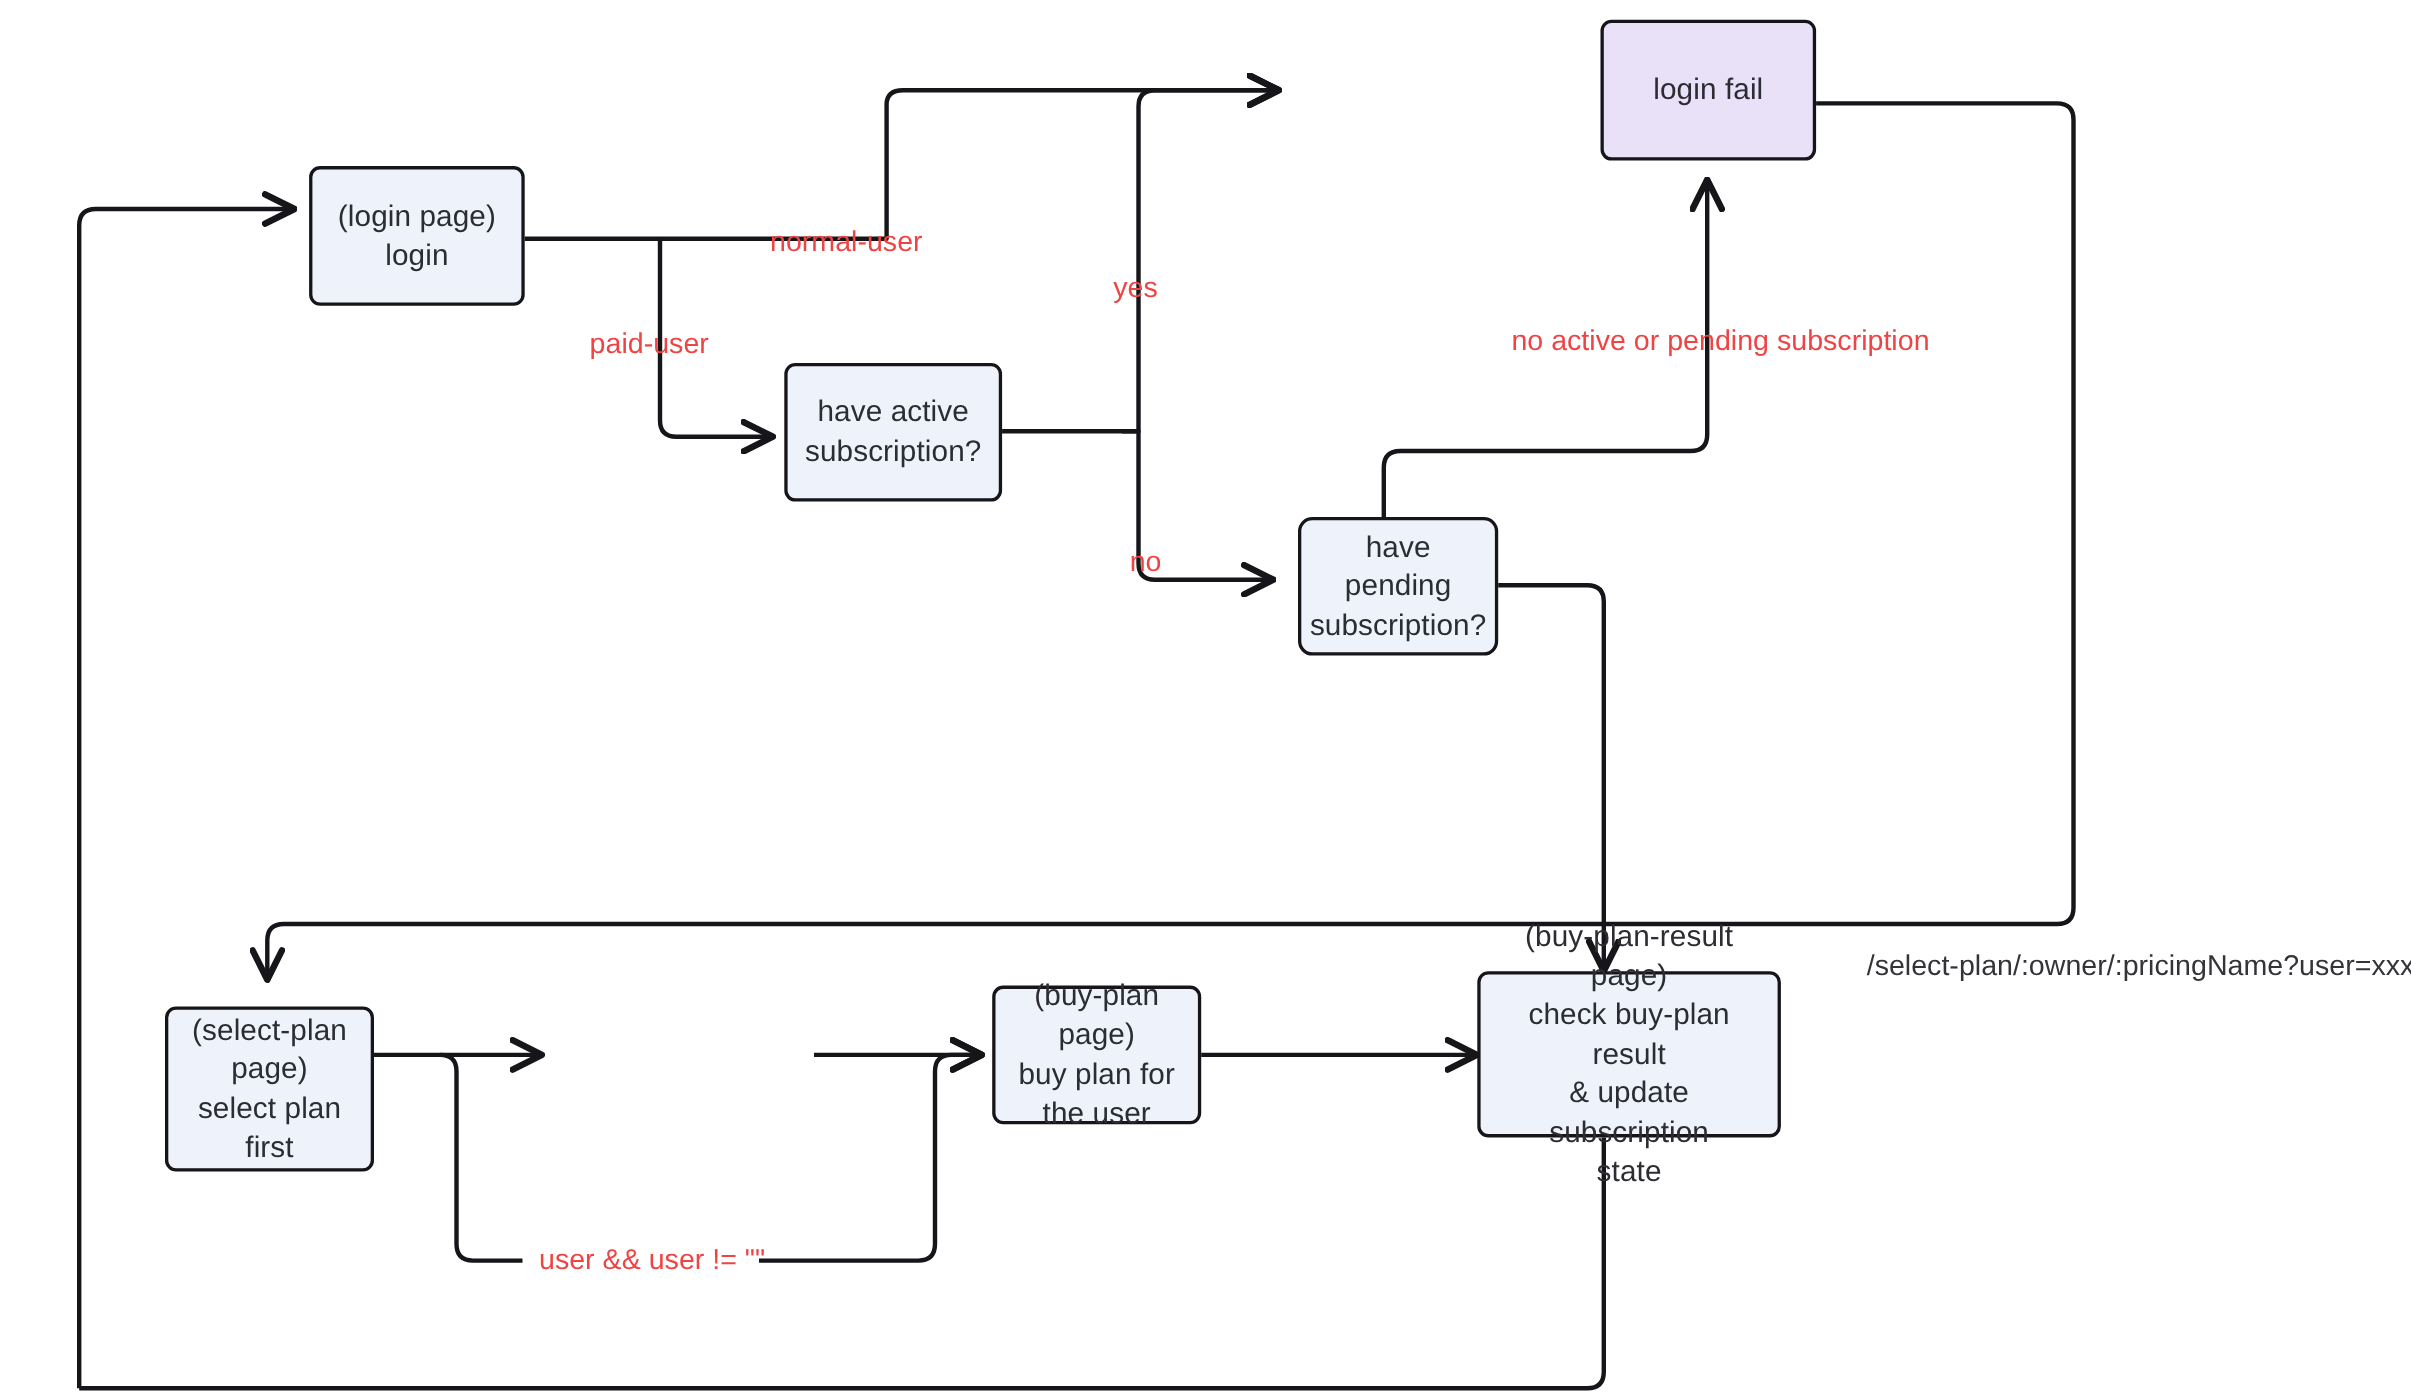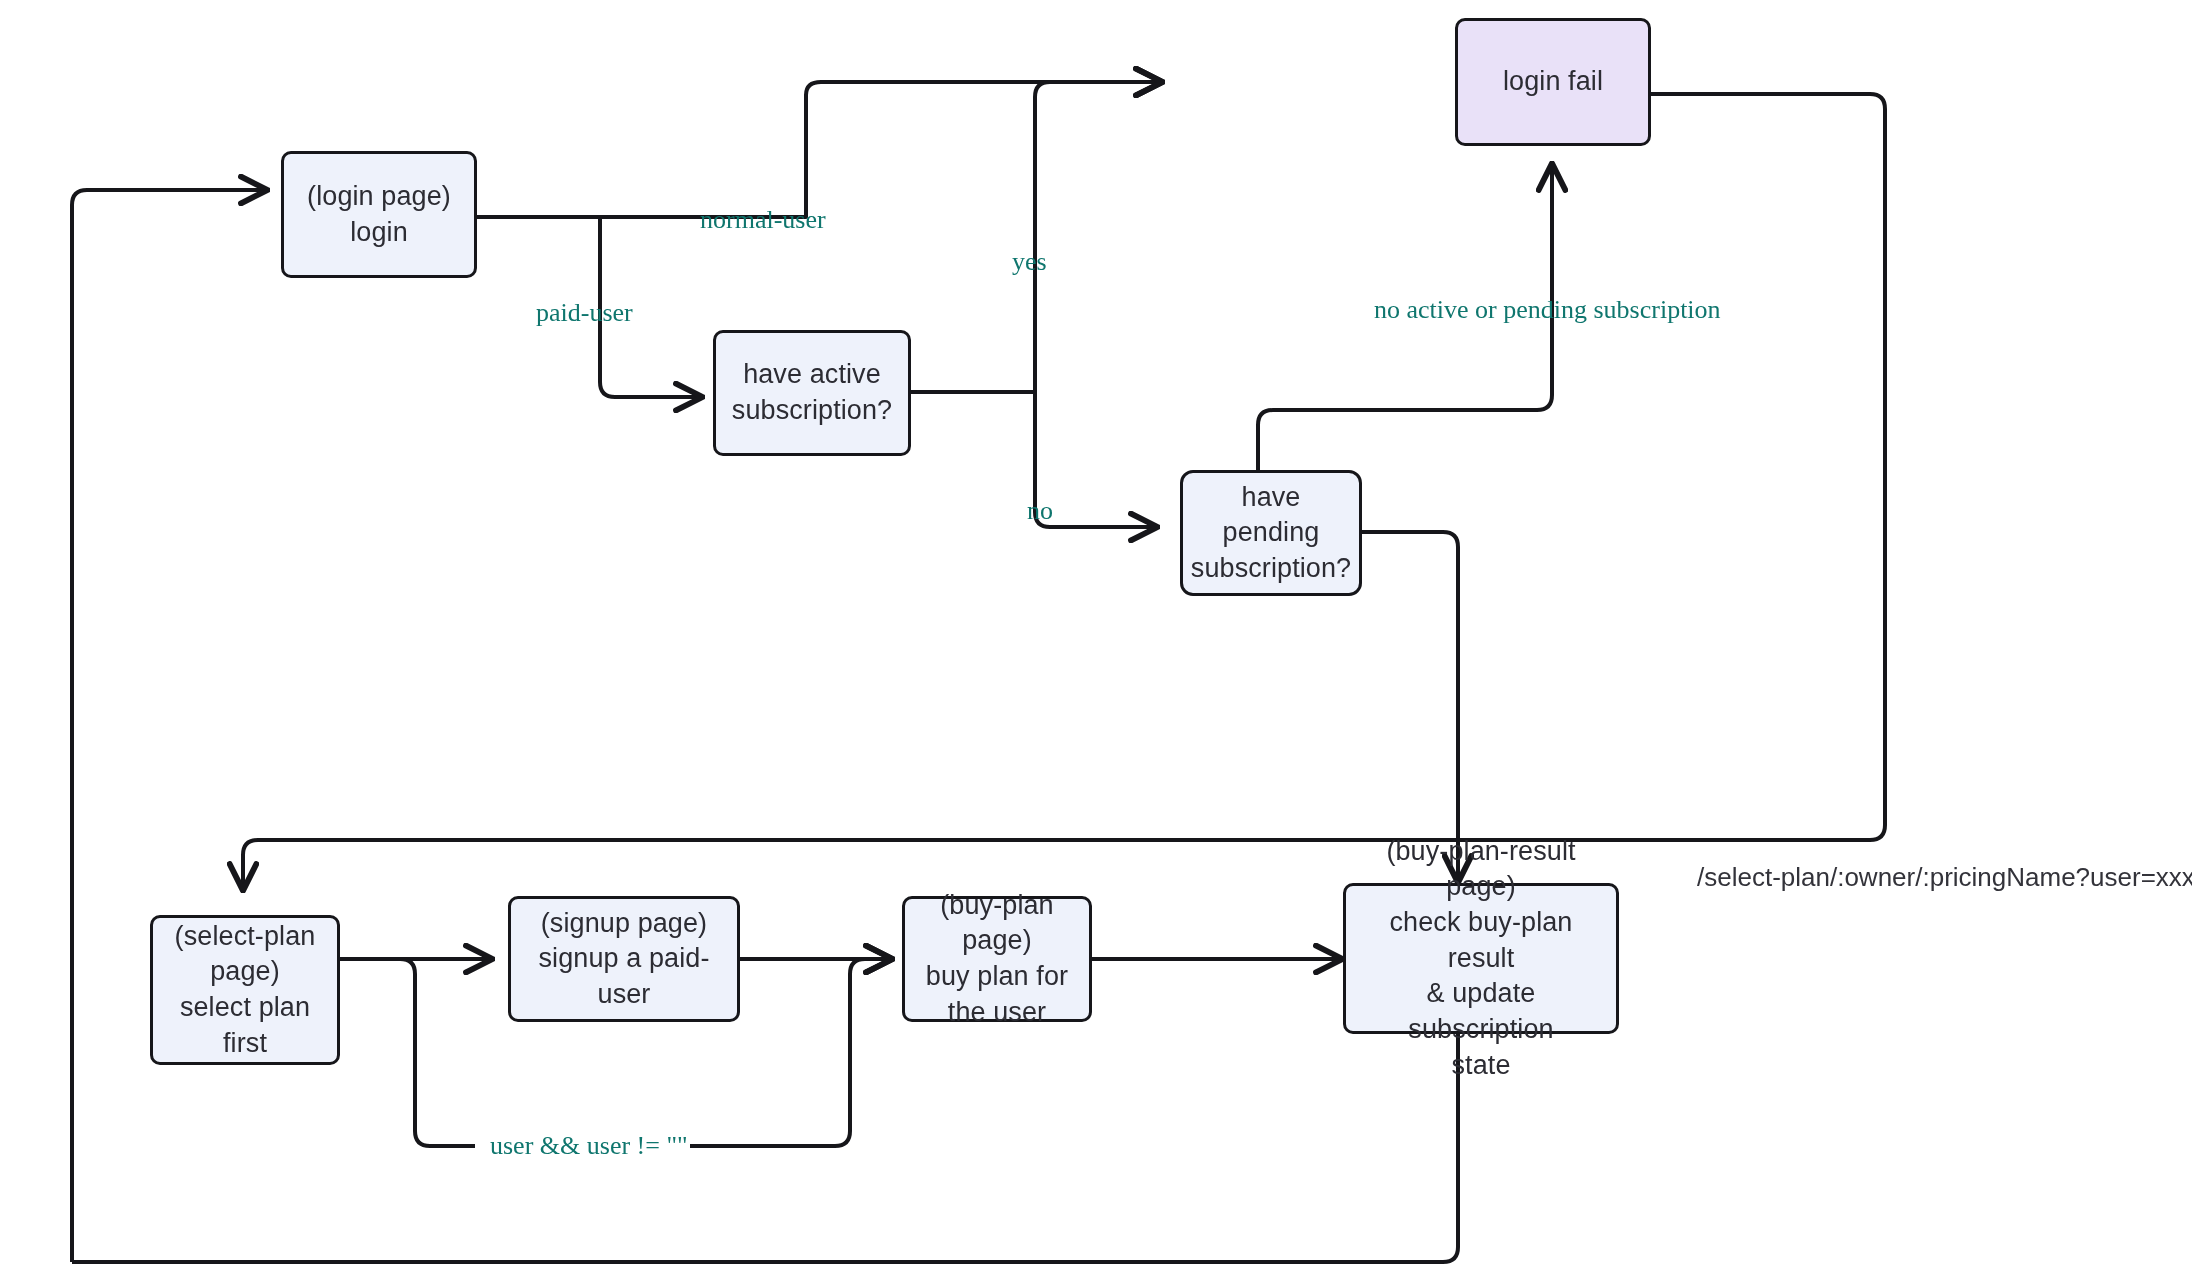--- a/index.html
+++ b/index.html
@@ -42,25 +42,25 @@
     font-family: "Liberation Sans", sans-serif;
   }
   .node.process {
     background: #eef2fb;
   }
   .node.terminal {
     background: #e9e1f8;
   }
   .edge-label {
     position: absolute;
-    color: #0f766e;
+    color: #ef4444;
     font-size: 26px;
     line-height: 1.2;
     white-space: nowrap;
-    font-family: Liberation Serif, serif;
+    font-family: Liberation Sans, sans-serif;
   }
   .url-note {
     position: absolute;
     color: #33333a;
     font-size: 26px;
     white-space: nowrap;
     font-family: "Liberation Sans", sans-serif;
   }
 </style>
 </head>
@@ -129,24 +129,20 @@
     <span style="white-space:pre-line;">have pending
 subscription?</span>
   </div>
 
   <div class="node process" style="left:150px; top:896px; width:190px; height:150px;margin-top:19px;">
     <span style="white-space:pre-line;">(select-plan
 page)
 select plan first</span>
   </div>
 
-  <div class="node process" style="left:508px; top:896px; width:232px; height:126px;">
-    <span style="white-space:pre-line;">(signup page)
-signup a paid-user</span>
-  </div>
 
   <div class="node process" style="left:902px; top:896px; width:190px; height:126px;">
     <span style="white-space:pre-line;">(buy-plan page)
 buy plan for
 the user</span>
   </div>
 
   <div class="node process" style="left:1343px; top:883px; width:276px; height:151px;">
     <span style="white-space:pre-line;">(buy-plan-result page)
 check buy-plan result

